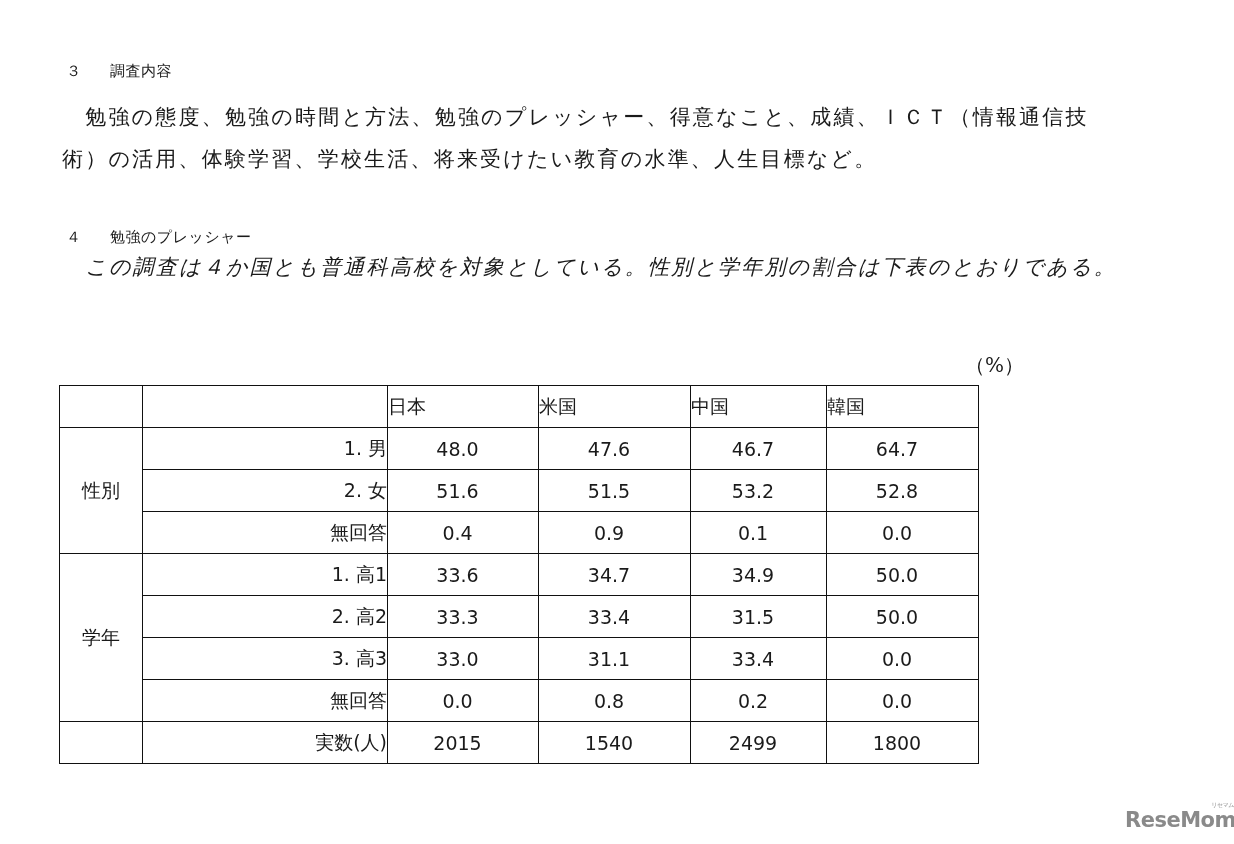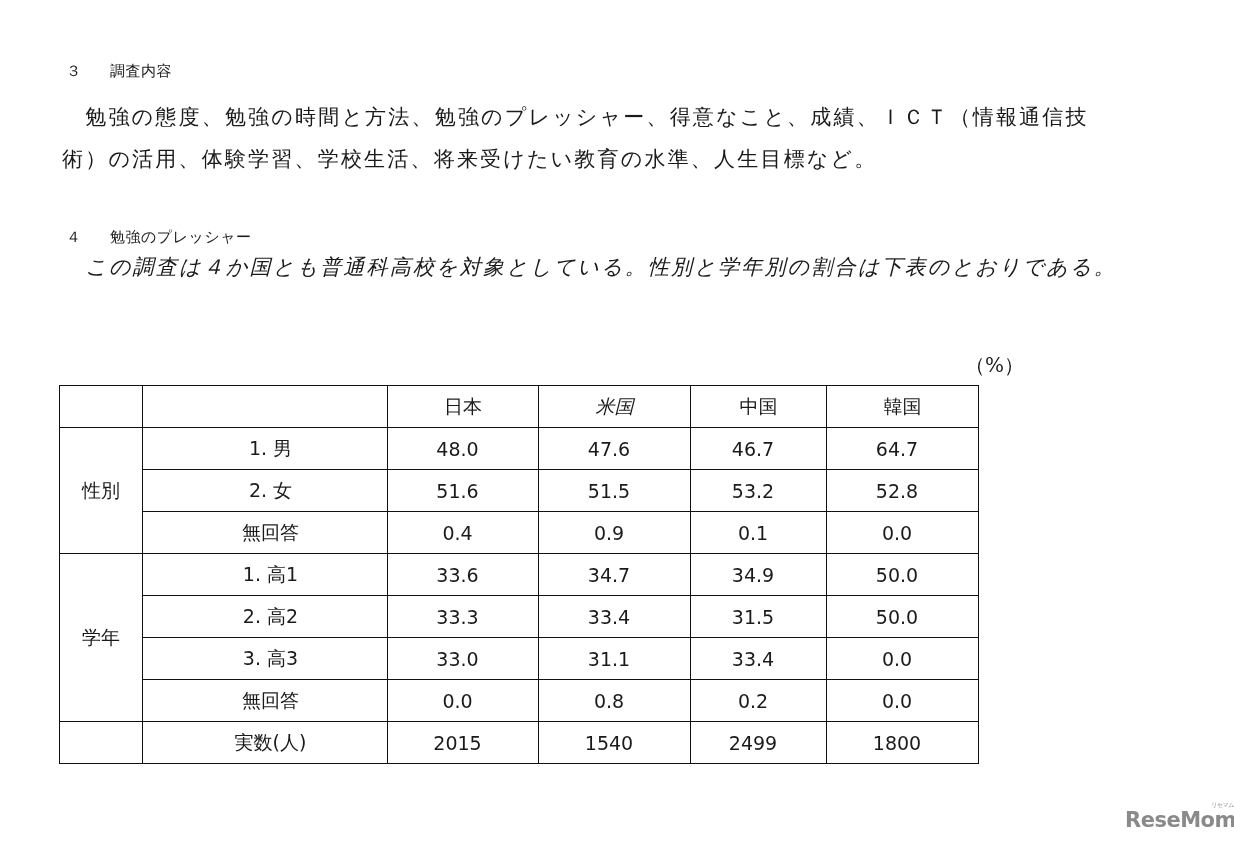--- a/index.html
+++ b/index.html
@@ -25,24 +25,24 @@
   table.attr {
     position: absolute; left: 59px; top: 385px;
     border-collapse: collapse;
     font-family: "DejaVu Sans", "Liberation Sans", sans-serif;
     font-size: 19px;
   }
   table.attr td, table.attr th {
     border: 1.5px solid #111; height: 41px; padding: 0; font-weight: normal;
   }
   .c0 { width: 82px; text-align: center; }
-  .c1 { width: 233px; text-align: center; padding-left: 11px !important; }
+  .c1 { width: 233px; text-align: right; padding-left: 11px !important; }
   .cv { text-align: center; padding-right: 11px !important; }
-  .cj { width: 150px; } .cu { width: 151px; font-style: italic; } .cc { width: 135px; margin-left: 48px; } .ck { width: 151px; }
-  th.cv { text-align: center; padding-right: 0 !important; }
+  .cj { width: 150px; } .cu { width: 151px; } .cc { width: 135px; margin-left: 48px; } .ck { width: 151px; }
+  th.cv { text-align: left; padding-right: 0 !important; }
   .logo {
     position: absolute; left: 1125px; top: 808px;
     font-family: "DejaVu Sans", "Liberation Sans", sans-serif;
     font-weight: bold; font-size: 21px; color: #8a8a8a; letter-spacing: -0.5px;
   }
   .logo small {
     position: absolute; right: 2px; top: -7px; font-size: 6px; font-weight: normal;
   }
 </style>
 </head>

